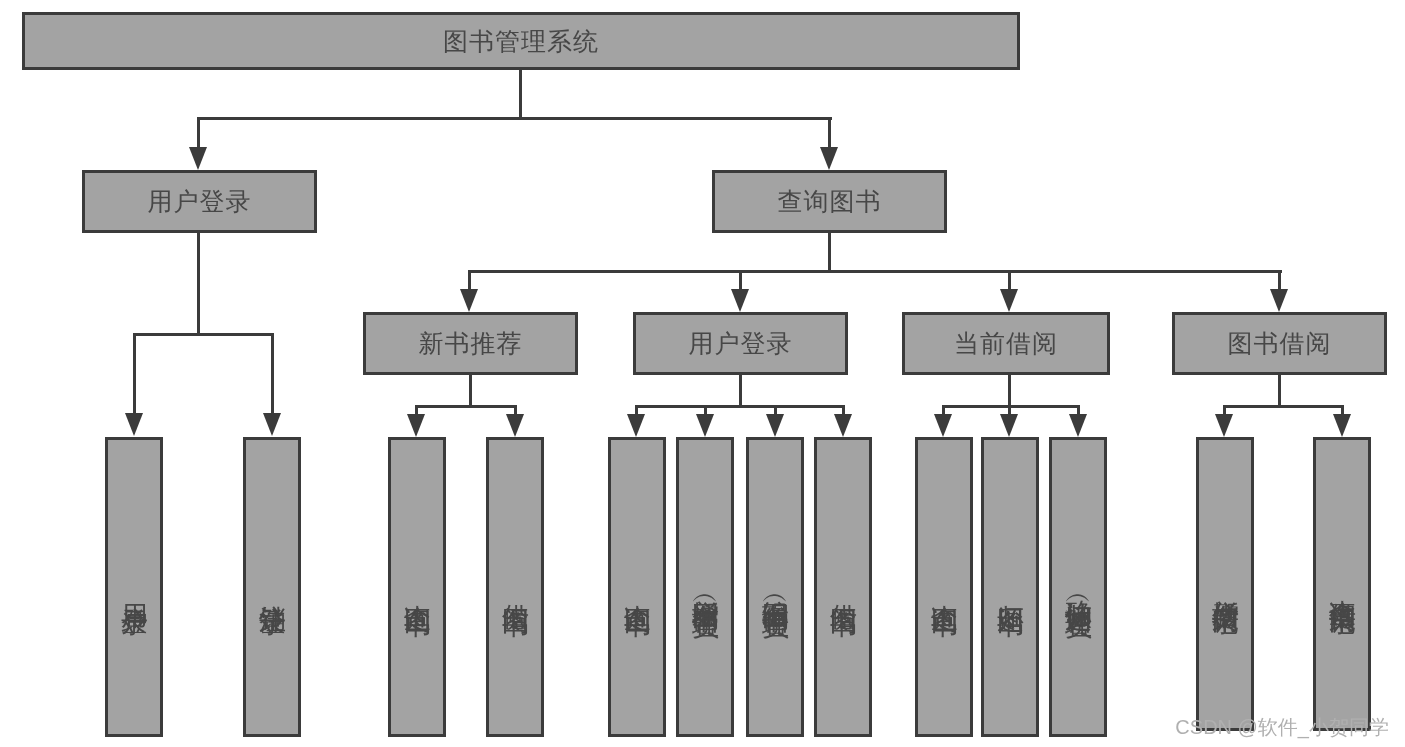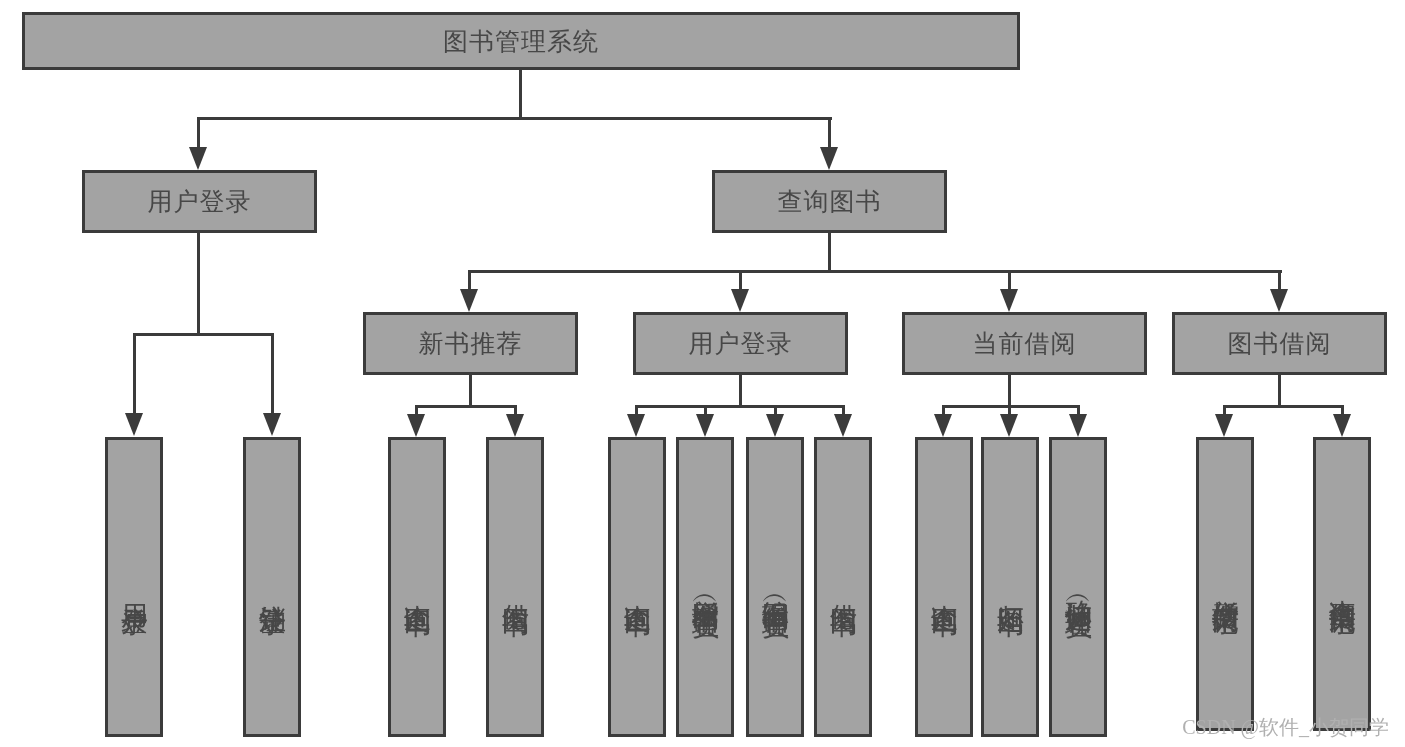--- a/index.html
+++ b/index.html
@@ -56,21 +56,21 @@
   <div class="box hbox" style="left:22px;top:12px;width:998px;height:58px;">图书管理系统</div>
 
   <div class="box hbox" style="left:82px;top:170px;width:235px;height:63px;">用户登录</div>
 
   <div class="box hbox" style="left:712px;top:170px;width:235px;height:63px;">查询图书</div>
 
   <div class="box hbox" style="left:363px;top:312px;width:215px;height:63px;">新书推荐</div>
 
   <div class="box hbox" style="left:633px;top:312px;width:215px;height:63px;">用户登录</div>
 
-  <div class="box hbox" style="left:902px;top:312px;width:245px;height:63px;">当前借阅</div>
+  <div class="box hbox" style="left:902px;top:312px;width:208px;height:63px;">当前借阅</div>
 
   <div class="box hbox" style="left:1172px;top:312px;width:215px;height:63px;">图书借阅</div>
 
   <div class="box vbox" style="left:105px;top:437px;width:58px;height:300px;">用户登录</div>
   <div class="box vbox" style="left:243px;top:437px;width:58px;height:300px;">注销登录</div>
 
   <div class="box vbox" style="left:388px;top:437px;width:58px;height:300px;">查询图书</div>
   <div class="box vbox" style="left:486px;top:437px;width:58px;height:300px;">借阅图书</div>
 
   <div class="box vbox" style="left:608px;top:437px;width:58px;height:300px;">查询图书</div>
@@ -137,15 +137,15 @@
   <div class="vline" style="left:1077px;top:405px;height:12px;"></div>
   <div class="arrow" style="left:1069px;top:414px;"></div>
 
   <div class="vline" style="left:1278px;top:375px;height:33px;"></div>
   <div class="hline" style="left:1223px;top:405px;width:121px;"></div>
   <div class="vline" style="left:1223px;top:405px;height:12px;"></div>
   <div class="arrow" style="left:1215px;top:414px;"></div>
   <div class="vline" style="left:1341px;top:405px;height:12px;"></div>
   <div class="arrow" style="left:1333px;top:414px;"></div>
 
-  <div class="watermark" style="right:16px;bottom:6px;font-family:Liberation Serif, serif;">CSDN @软件_小贺同学</div>
+  <div class="watermark" style="right:16px;bottom:6px;">CSDN @软件_小贺同学</div>
 
 </div>
 
 </body></html>

